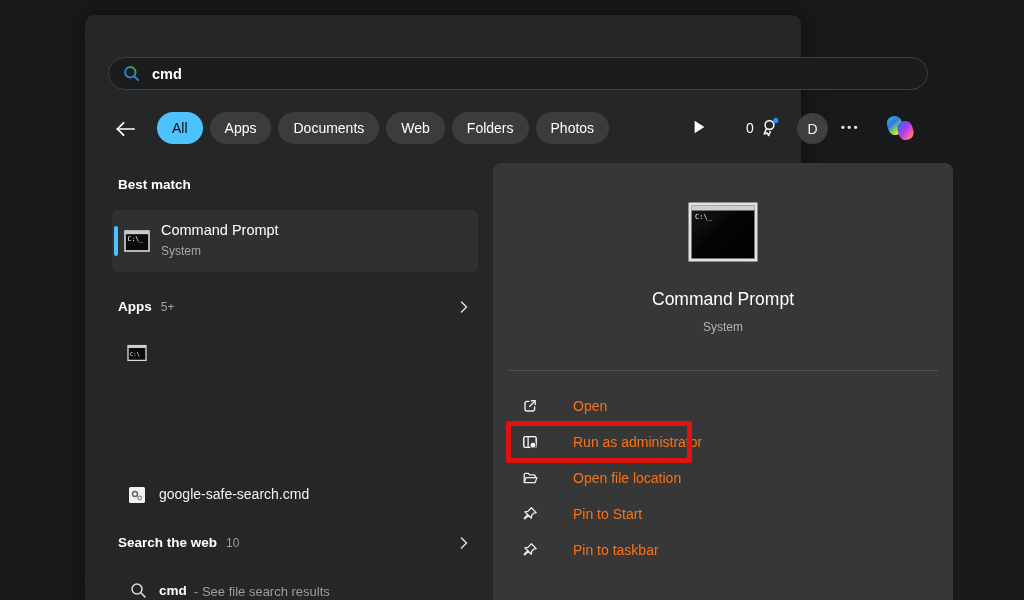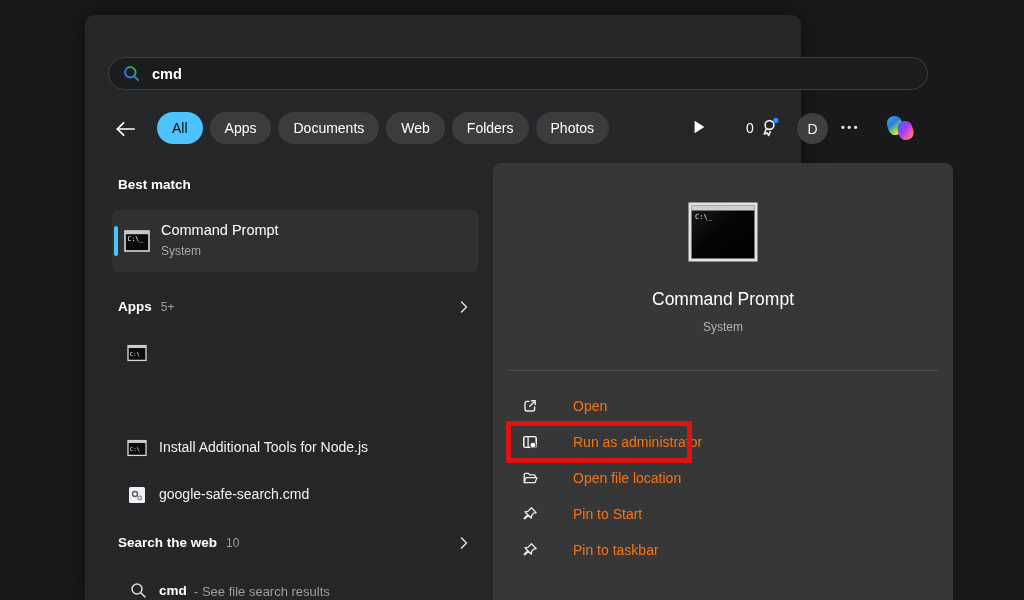--- a/index.html
+++ b/index.html
@@ -173,30 +173,20 @@
 
     <div class="item-row" style="top:322px;">
       <span class="ic">
         <svg width="20" height="20" viewBox="0 0 20 20">
             <rect x="1" y="2.6" width="18" height="14.8" fill="#0b0b0b" stroke="#d8d8d8" stroke-width="1.3"></rect>
             <rect x="1" y="2.6" width="18" height="2.4" fill="#c9c9c9"></rect>
             <text x="3" y="12.5" font-size="5.5" fill="#ffffff" font-family="'DejaVu Sans Mono',monospace">C:\</text>
           </svg>
       </span>
     </div>
-    <div class="item-row" style="top:417px;">
-      <span class="ic">
-        <svg width="20" height="20" viewBox="0 0 20 20">
-            <rect x="1" y="2.6" width="18" height="14.8" fill="#0b0b0b" stroke="#d8d8d8" stroke-width="1.3"></rect>
-            <rect x="1" y="2.6" width="18" height="2.4" fill="#c9c9c9"></rect>
-            <text x="3" y="12.5" font-size="5.5" fill="#ffffff" font-family="'DejaVu Sans Mono',monospace">C:\</text>
-          </svg>
-      </span>
-      <span class="lbl">Install Additional Tools for Node.js</span>
-    </div>
     <div class="item-row" style="top:464px;">
       <span class="ic">
         <svg width="20" height="20" viewBox="0 0 20 20">
           <rect x="2" y="2" width="16" height="16" rx="1.5" fill="#f2f2f2"></rect>
           <circle cx="8" cy="9" r="2.5" fill="none" stroke="#55606e" stroke-width="1.4"></circle>
           <circle cx="12.6" cy="13" r="1.8" fill="none" stroke="#8a8f96" stroke-width="1.3"></circle>
         </svg>
       </span>
       <span class="lbl">google-safe-search.cmd</span>
     </div>

